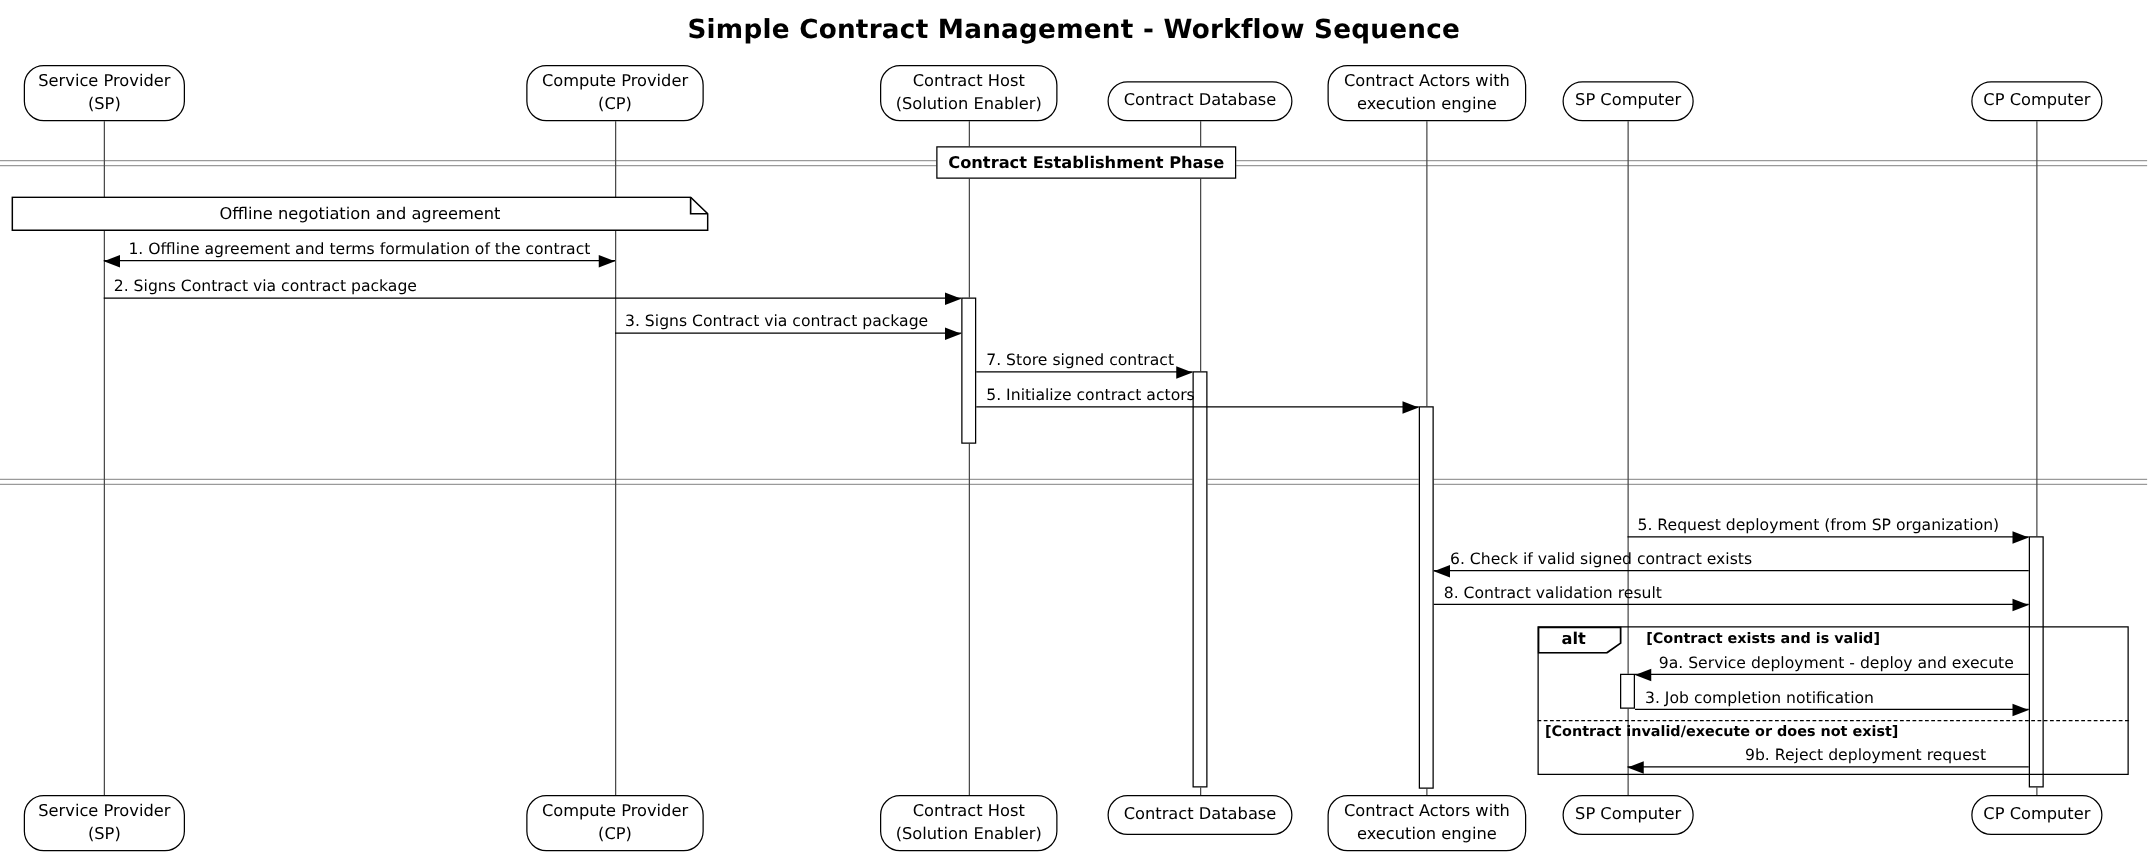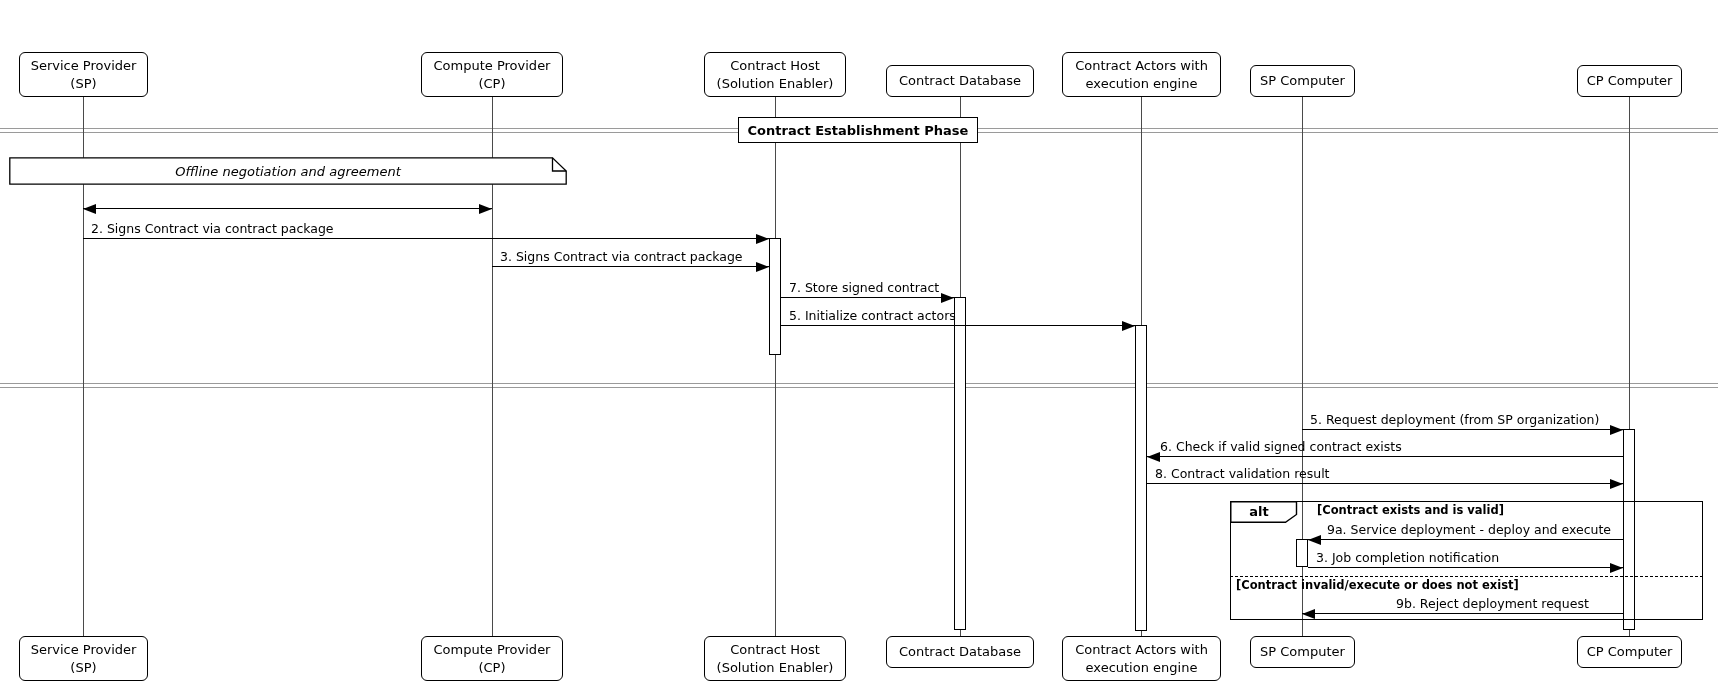--- a/index.html
+++ b/index.html
@@ -7,32 +7,32 @@
     position:relative;width:1718px;height:687px;background:#ffffff;
     font-family:"DejaVu Sans","Liberation Sans",sans-serif;color:#000;
     overflow:hidden;
   }
   .title{
     position:absolute;left:0;top:11px;width:1718px;text-align:center;
     font-size:21px;font-weight:bold;letter-spacing:0.2px;
   }
   .lifeline{position:absolute;top:97px;height:539px;width:1px;background:#4a4a4a;z-index:1;}
   .pbox{
-    position:absolute;border:1.4px solid #000;border-radius:6px;background:#fff;
+    position:absolute;border:1.4px solid #000;border-radius:16px;background:#fff;
     display:flex;align-items:center;justify-content:center;text-align:center;
     font-size:13px;line-height:1.35;white-space:pre-line;box-sizing:border-box;z-index:4;
     padding:1px 4px;
   }
   .divline{position:absolute;left:0;width:1718px;height:1px;background:#9a9a9a;z-index:0;}
   .divbox{
     position:absolute;border:1.6px solid #000;background:#fff;box-sizing:border-box;
     display:flex;align-items:center;justify-content:center;
-    font-size:13px;font-weight:bold;z-index:5;white-space:nowrap;
+    font-size:13px;font-weight:bold;z-index:5;white-space:nowrap;margin-left:11px;
   }
-  .notewrap{position:absolute;z-index:5;font-style:italic;}
+  .notewrap{position:absolute;z-index:5;}
   .notewrap svg{display:block;}
   .notetext{
     position:absolute;left:0;top:0;width:100%;height:100%;
     display:flex;align-items:center;justify-content:center;font-size:13px;z-index:6;
   }
   .activation{position:absolute;width:12px;background:#fff;border:1.2px solid #000;box-sizing:border-box;z-index:3;}
   .mlabel{position:absolute;font-size:12.5px;line-height:16px;white-space:nowrap;z-index:6;}
   .mlabel.center{text-align:center;}
   .mline{position:absolute;height:1.3px;background:#000;z-index:5;}
   .arr{position:absolute;width:0;height:0;z-index:6;}
@@ -45,20 +45,21 @@
   }
   .guard{position:absolute;font-size:11.5px;font-weight:bold;white-space:nowrap;z-index:6;}
   .altdash{position:absolute;border-top:1.2px dashed #000;height:0;z-index:5;}
   .pent{position:absolute;z-index:5;}
 </style>
 </head>
 <body>
 
 <div id="diagram">
 
+  <div class="title">Simple Contract Management - Workflow Sequence</div>
 
   <div class="lifeline" style="left:83px"></div>
   <div class="lifeline" style="left:492px"></div>
   <div class="lifeline" style="left:775px"></div>
   <div class="lifeline" style="left:960px"></div>
   <div class="lifeline" style="left:1141px"></div>
   <div class="lifeline" style="left:1302px"></div>
   <div class="lifeline" style="left:1629px"></div>
 
   <div class="divline" style="top:128px"></div>
@@ -99,20 +100,21 @@
     </svg>
     <div class="notetext">Offline negotiation and agreement</div>
   </div>
 
   <div class="activation" style="left:769px;top:238px;height:117px"></div>
   <div class="activation" style="left:954px;top:297px;height:333px"></div>
   <div class="activation" style="left:1135px;top:325px;height:306px"></div>
   <div class="activation" style="left:1623px;top:429px;height:201px"></div>
   <div class="activation" style="left:1296px;top:539px;height:28px"></div>
 
+  <div class="mlabel center" style="left:83px;top:191px;width:409px">1. Offline agreement and terms formulation of the contract</div>
   <div class="mline" style="left:83px;top:208px;width:409px"></div>
   <div class="arr l" style="left:83px;top:204px"></div>
   <div class="arr r" style="left:479px;top:204px"></div>
 
   <div class="mlabel" style="left:91px;top:221px">2. Signs Contract via contract package</div>
   <div class="mline" style="left:83px;top:238px;width:686px"></div>
   <div class="arr r" style="left:756px;top:234px"></div>
 
   <div class="mlabel" style="left:500px;top:249px">3. Signs Contract via contract package</div>
   <div class="mline" style="left:492px;top:266px;width:277px"></div>

